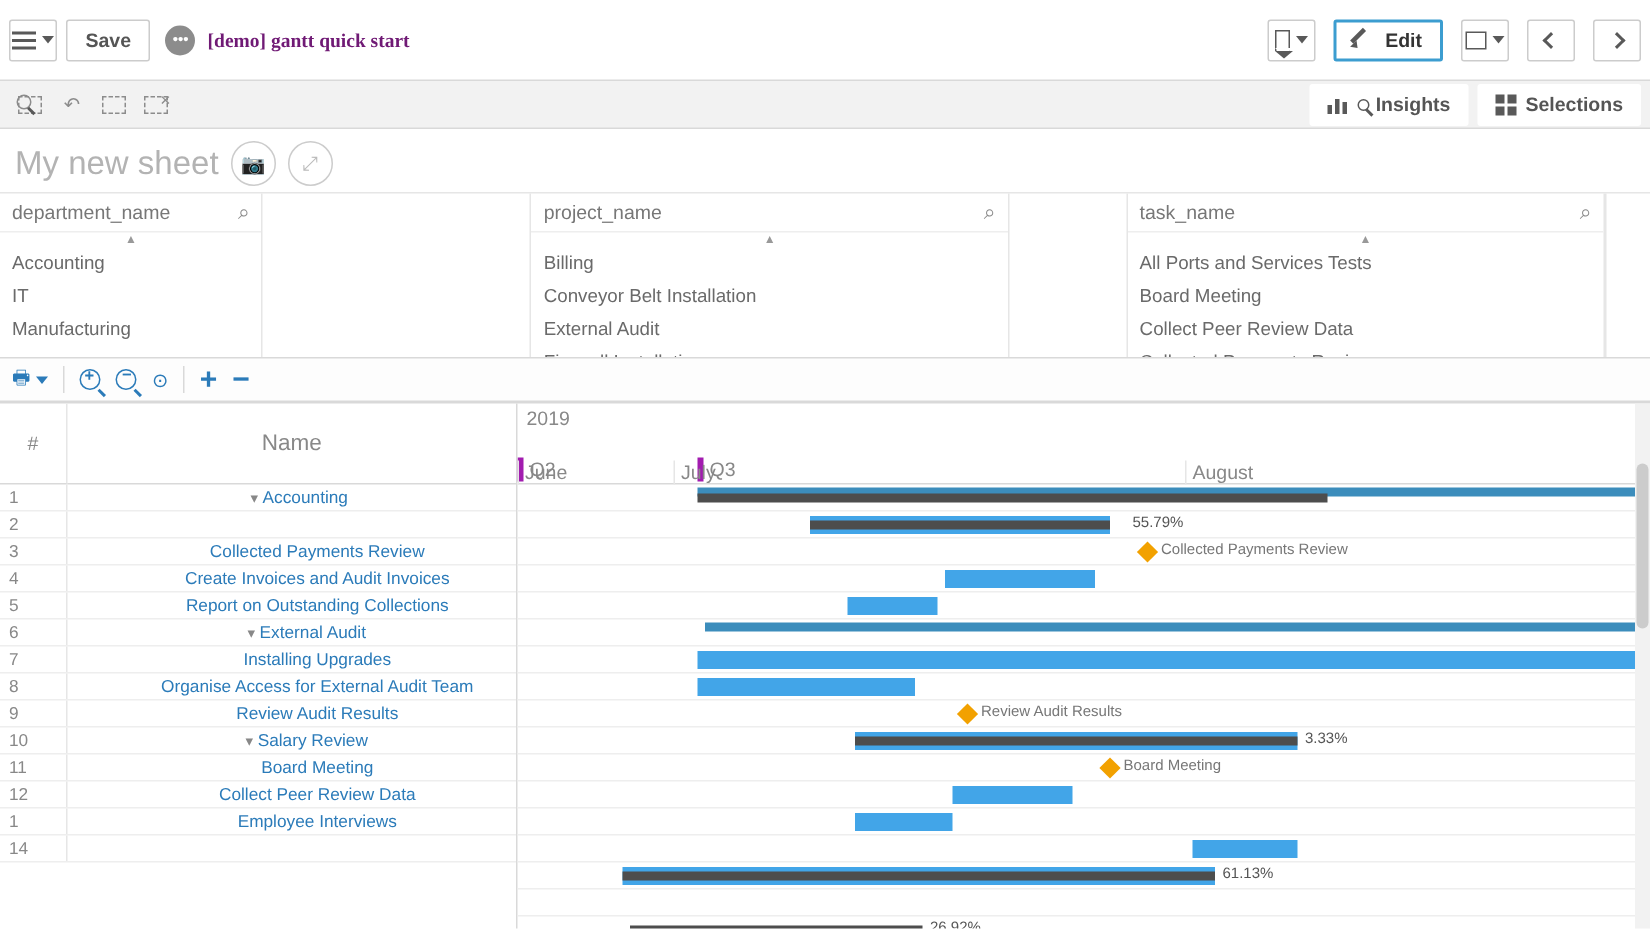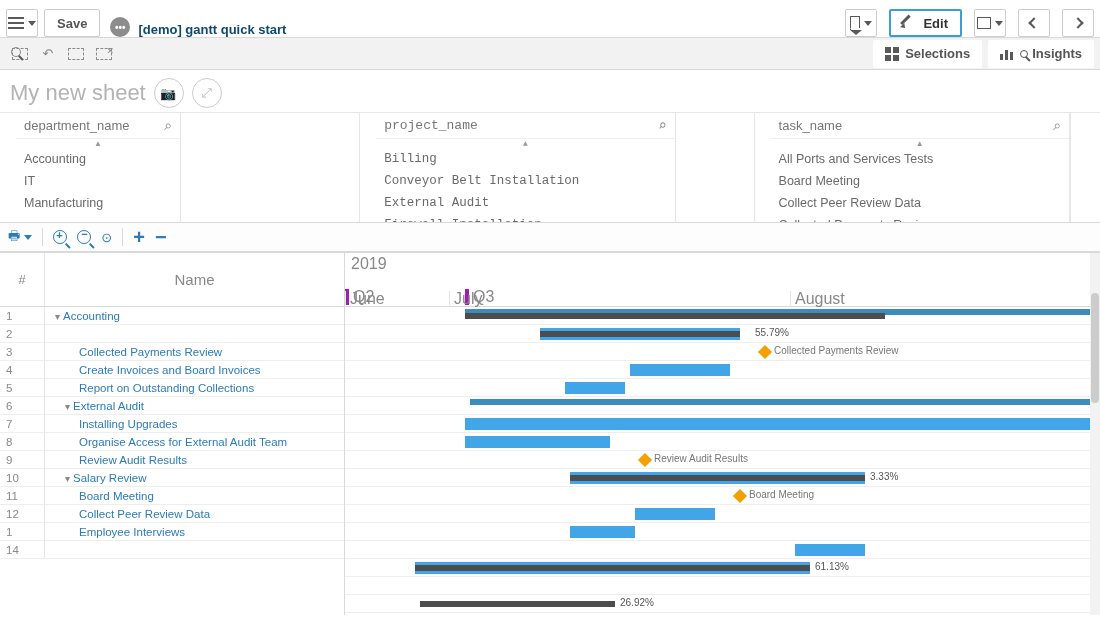--- a/index.html
+++ b/index.html
@@ -1,27 +1,27 @@
 <!DOCTYPE html>
 <html><head>
 <meta charset="utf-8">
 <style>
   * { box-sizing: border-box; }
   html, body { margin:0; padding:0; font-family: Arial, Helvetica, sans-serif; font-size:13px; color:#595959; background:#fff; width:1100px; height:619px; overflow:hidden;}
   
-  .topbar { display:flex; align-items:flex-end; height:38px; border-bottom:1px solid #d9d9d9; padding:0 6px; }
+  .topbar { display:flex; align-items:center; height:54px; border-bottom:1px solid #d9d9d9; padding:0 6px; }
   .btn { display:inline-flex; align-items:center; justify-content:center; border:1px solid #ccc; border-radius:2px; background:#fff; height:28px; padding:0 12px; font-weight:bold; color:#555; cursor:pointer; font-size:13px;}
   .icon-btn { width:32px; padding:0; }
   .btn + .btn, .btn-group + .btn, .btn + .btn-group { margin-left:6px; }
   .hamburger { width:16px; height:12px; display:inline-block; position:relative;}
   .hamburger span, .hamburger::before, .hamburger::after { content:""; position:absolute; left:0; width:100%; height:2px; background:#595959;}
   .hamburger::before{top:0;} .hamburger span{top:5px;} .hamburger::after{bottom:0;}
   .caret-down { display:inline-block; margin-left:4px; border-left:4px solid transparent; border-right:4px solid transparent; border-top:5px solid #595959;}
   .app-icon { width:20px; height:20px; border-radius:10px; background:#8c8c8c; display:inline-flex; align-items:center; justify-content:center; color:#fff; font-weight:bold; margin:0 8px 0 10px; font-size:10px;}
-  .app-title { font-weight:bold; color:#0c4a6e;}
+  .app-title { font-weight:bold; color:#701a75;font-family:Liberation Serif, serif;}
   .tabs-center { position:absolute; left:50%; transform:translateX(-50%); display:flex; gap:30px;}
   .tab { height:38px; line-height:38px; color:#555; font-weight:normal; cursor:pointer; }
   .tab.active { color:#333; border-bottom:3px solid #f2a100; font-weight:bold; margin-bottom:-1px;}
   .right-tools { margin-left:auto; display:flex; align-items:center; gap:6px;}
   .btn.edit-active { border:2px solid #3c9dd0; color:#333;}
   .pencil-icon{ width:14px; height:14px; display:inline-block; transform:rotate(-45deg); margin-right:6px;}
   .pencil-icon::before{content:""; display:block; width:12px; height:3px; background:#595959;}
   .pencil-icon::after{content:""; display:block; border-left:3px solid transparent; border-right:3px solid transparent; border-top:4px solid #595959; width:0; margin-left:-3px;}
   .chevron { display:inline-block; width:8px; height:8px; border-top:2px solid #595959; border-right:2px solid #595959;}
   .chevron.left{ transform:rotate(-135deg);} .chevron.right{ transform:rotate(45deg);}
@@ -40,22 +40,22 @@
   .bars-mini span{width:3px;background:#595959;} .bars-mini span:nth-child(1){height:6px;} .bars-mini span:nth-child(2){height:10px;} .bars-mini span:nth-child(3){height:8px;}
   .magnifier{width:10px;height:10px;border:1.5px solid #595959;border-radius:50%;display:inline-block;position:relative;margin-right:2px;}
   .magnifier::after{content:"";position:absolute;width:6px;height:1.5px;background:#595959;bottom:-3px;right:-4px;transform:rotate(45deg);}
   
   .sheet-head{ padding:8px 10px 4px 10px; display:flex; align-items:center;}
   .sheet-title{ font-size:22px; color:#b3b3b3; font-weight:normal;}
   .round-ghost-btn{ width:30px; height:30px; border:1px solid #ccc; border-radius:50%; margin-left:8px; display:inline-flex;align-items:center;justify-content:center; color:#bbb; cursor:pointer;}
   .sheet-head .round-ghost-btn:first-of-type{margin-left:180px;}
   
   .filters{ display:flex; height:110px; border-top:1px solid #e6e6e6;}
-  .filter-col{ flex:1; border-right:1px solid #e6e6e6; overflow:hidden; position:relative;margin-left:16px;}
-  .filter-col:nth-child(3){border-right:none;font-family:Liberation Mono, monospace;}
+  .filter-col{ flex:1; border-right:1px solid #e6e6e6; overflow:hidden; position:relative;}
+  .filter-col:nth-child(3){border-right:none;}
   .filter-col:nth-child(1){flex:0.55; border-right:none;} 
   .gap-col{ width:180px; border-left:1px solid #e6e6e6; border-right:1px solid #e6e6e6;}
   .field-head{ display:flex; align-items:center; justify-content:space-between; padding:4px 8px; color:#777; font-size:13px; border-bottom:1px solid #eee;}
   .field-list{ font-size:12.5px; color:#6a6a6a;}
   .field-list div{ padding:3px 8px; line-height:16px; cursor:pointer;}
   .search-icon{ color:#8c8c8c; font-size:14px;}
   
   .chart-tools{ height:30px; border-top:1px solid #d9d9d9; border-bottom:1px solid #d9d9d9; background:#fdfdfd; display:flex; align-items:center; padding:0 8px; gap:10px; color:#2b7bb9;}
   .vsep{width:1px;height:18px;background:#d9d9d9;}
   .chart-tools .ci{cursor:pointer;display:inline-flex;align-items:center;}
@@ -66,28 +66,28 @@
   .plus{font-size:20px;color:#2b7bb9;font-weight:bold;}
   .minus{font-size:20px;color:#2b7bb9;font-weight:bold;}
   
   .gantt-wrap{ display:flex; height:calc(619px - 38px - 32px - 46px - 110px - 30px); border-top:1px solid #d9d9d9;}
   .grid-left{ width:345px; border-right:1px solid #d9d9d9; overflow:hidden;}
   .grid-head{ display:flex; height:54px;}
   .gh-num{ width:45px; border-right:1px solid #e6e6e6; border-bottom:1px solid #d9d9d9;display:flex;align-items:center;justify-content:center;color:#888;}
   .gh-name{ flex:1; border-bottom:1px solid #d9d9d9; display:flex;align-items:center;justify-content:center;color:#888;font-size:15px;}
   .row{ display:flex; height:18px; font-size:11.5px; color:#2b7bb9; border-bottom:1px solid #eee;}
   .row .num{ width:45px; border-right:1px solid #e6e6e6; color:#888; padding-left:6px; line-height:18px;}
-  .row .name{ flex:1; padding-left:10px; line-height:18px; white-space:nowrap; overflow:hidden;}
+  .row .name{ flex:1; padding-left:10px; line-height:18px; white-space:nowrap; overflow:hidden;text-align:center;}
   .row.group .name{ color:#2b7bb9;}
   .expander{display:inline-block;color:#888;margin-right:3px;font-size:10px;}
   .indent1{padding-left:20px !important;}
   .indent2{padding-left:34px !important;}
   
   .grid-right{ flex:1; overflow:hidden; position:relative;}
-  .time-head{ height:54px; border-bottom:1px solid #d9d9d9; position:relative; font-size:16px; color:#888;}
+  .time-head{ height:54px; border-bottom:1px solid #d9d9d9; position:relative; font-size:13px; color:#888;}
   .time-head .yr{position:absolute;top:2px;left:6px;}
   .time-head .qtr{position:absolute;top:20px;height:16px;border-left:4px solid #a21caf;padding-left:4px;line-height:16px;width:100%;margin-top:16px;}
   .time-head .mon{position:absolute;top:38px;height:16px;border-left:1px solid #e6e6e6;padding-left:4px;line-height:16px;}
   .bar-row{ height:18px; border-bottom:1px solid #eee; position:relative;}
   .gbar{ position:absolute; top:3px; height:12px; background:#42a5e8;}
   .gbar.summary{ top:2px; height:6px; background:#3c8dbc;}
   .gbar.dark{ background:#4d4d4d; height:6px; top:6px;}
   .pct-label{ position:absolute; top:2px; font-size:10px; color:#555;}
   .milestone{ position:absolute; top:4px; width:10px; height:10px; background:#f2a100; transform:rotate(45deg);}
   .ms-label{position:absolute; top:2px; font-size:10px; color:#777;}
@@ -141,36 +141,36 @@
   <div class="sub-icon">
       <span class="dashed-box"></span>
     </div>
   <div class="sub-icon">
       <span class="dashed-box" style="position:relative">
         <span style="position:absolute;top:-3px;right:-3px;font-size:9px">✕</span>
       </span>
     </div>
   <div class="sub-right">
     <div class="btn" style="border:none">
-        <span class="grid-mini">
-          <span></span>
-          <span></span>
-          <span></span>
-          <span></span>
-        </span>
-        <span>Selections</span>
-      </div>
-    <div class="btn" style="border:none">
         <span class="bars-mini">
           <span></span>
           <span></span>
           <span></span>
         </span>
         <span class="magnifier" style="border-color:#595959;width:8px;height:8px;margin-right:4px"></span>
         <span>Insights</span>
+      </div>
+    <div class="btn" style="border:none">
+        <span class="grid-mini">
+          <span></span>
+          <span></span>
+          <span></span>
+          <span></span>
+        </span>
+        <span>Selections</span>
       </div>
   </div>
 </div>
 
 <div class="sheet-head">
   <span class="sheet-title">My new sheet</span>
   <span class="round-ghost-btn">
       <span>📷</span>
     </span>
   <span class="round-ghost-btn">
@@ -253,21 +253,21 @@
         </div>
         <div class="row group">
           <div class="num">2</div>
         </div>
         <div class="row">
           <div class="num">3</div>
           <div class="name indent2">Collected Payments Review</div>
         </div>
         <div class="row">
           <div class="num">4</div>
-          <div class="name indent2">Create Invoices and Board Invoices</div>
+          <div class="name indent2">Create Invoices and Audit Invoices</div>
         </div>
         <div class="row">
           <div class="num">5</div>
           <div class="name indent2">Report on Outstanding Collections</div>
         </div>
         <div class="row group">
           <div class="num">6</div>
           <div class="name indent1"><span class="expander">▾</span>External Audit</div>
         </div>
         <div class="row">

